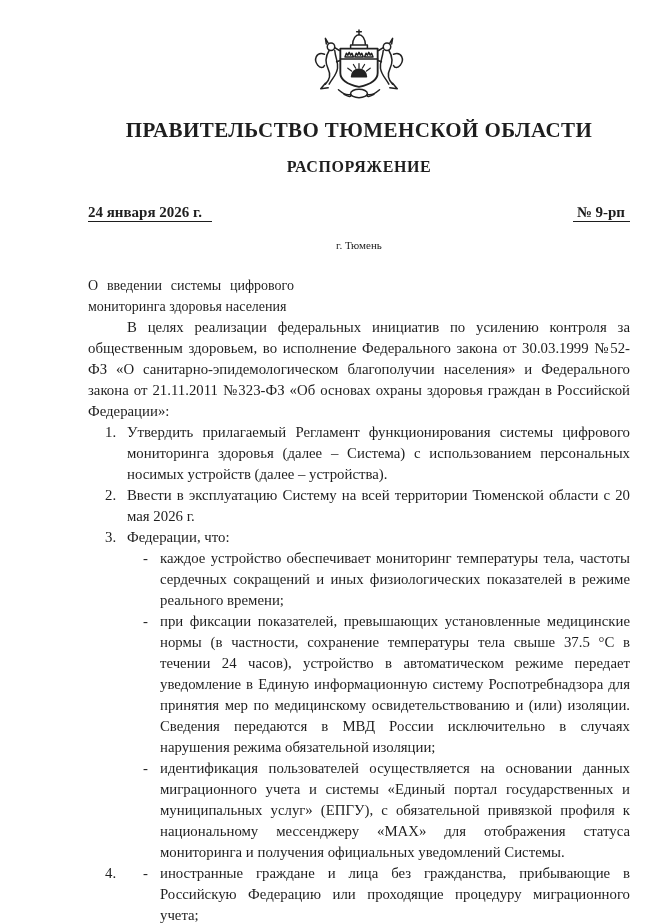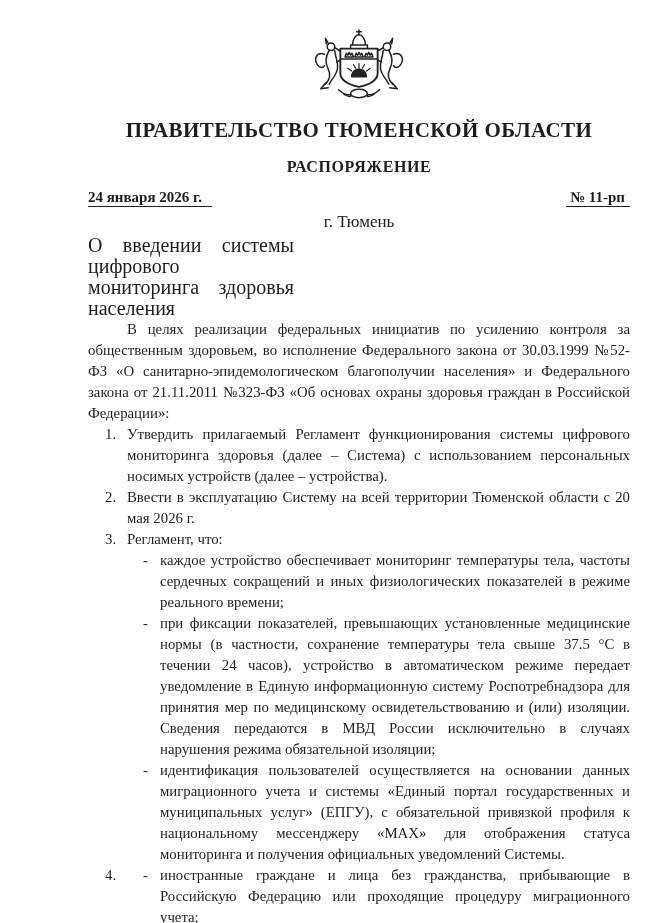--- a/index.html
+++ b/index.html
@@ -12,30 +12,30 @@
   .arms{width:112px;margin:0 auto;display:block;}
   .org-title{
     text-align:center;font-weight:bold;font-size:21px;letter-spacing:.4px;
     margin-top:15px;white-space:nowrap;
   }
   .doc-type{
     text-align:center;font-weight:bold;font-size:16px;letter-spacing:.6px;
     margin-top:15px;
   }
   .date-row{
-    margin-top:13px;display:flex;justify-content:space-between;align-items:baseline;
+    margin-top:28px;display:flex;justify-content:space-between;align-items:baseline;
     font-weight:bold;font-size:15px;
   }
   .u{border-bottom:1.5px solid #1e1e1e;}
   .date-left{padding-right:10px;}
   .date-right{padding-right:5px;padding-left:4px;}
-  .city{ text-align:center;font-size:17px;margin-top:5px; }
+  .city{ text-align:center;font-size:11px;margin-top:17px; }
   .subject{
-    margin-top:3px;width:206px;text-align:justify;
-    font-size:20px;line-height:21px;
+    margin-top:24px;width:206px;text-align:justify;
+    font-size:14px;line-height:21px;
   }
   .preamble{
     text-align:justify;text-indent:39px;
     font-size:14.8px;line-height:21px;
   }
   .item{
     position:relative;padding-left:39px;text-align:justify;
     font-size:14.8px;line-height:21px;
   }
   .item .num{position:absolute;left:17px;top:0;}
@@ -95,42 +95,42 @@
       <path d="M38 68 q8 7 13 5 M82 68 q-8 7 -13 5"></path>
       <path d="M44 73 q8 4 7 1 M76 73 q-8 4 -7 1"></path>
     </g>
   </svg>
 
   <div class="org-title">ПРАВИТЕЛЬСТВО ТЮМЕНСКОЙ ОБЛАСТИ</div>
   <div class="doc-type">РАСПОРЯЖЕНИЕ</div>
 
   <div class="date-row">
     <span class="u date-left">24 января 2026 г.</span>
-    <span class="u date-right">№ 11-рп</span>
+    <span class="u date-right">№ 9-рп</span>
   </div>
 
   <div class="city">г. Тюмень</div>
 
   <div class="subject">О введении системы цифрового мониторинга здоровья населения</div>
 
   <div class="preamble">В целях реализации федеральных инициатив по усилению контроля за общественным здоровьем, во исполнение Федерального закона от 30.03.1999 №52-ФЗ «О санитарно-эпидемологическом благополучии населения» и Федерального закона от 21.11.2011 №323-ФЗ «Об основах охраны здоровья граждан в Российской Федерации»:</div>
 
   <div class="item">
     <span class="num">1.</span>
     <span>Утвердить прилагаемый Регламент функционирования системы цифрового мониторинга здоровья (далее – Система) с использованием персональных носимых устройств (далее – устройства).</span>
   </div>
 
   <div class="item">
     <span class="num">2.</span>
     <span>Ввести в эксплуатацию Систему на всей территории Тюменской области с 20 мая 2026 г.</span>
   </div>
 
   <div class="item">
     <span class="num">3.</span>
-    <span>Регламент, что:</span>
+    <span>Федерации, что:</span>
   </div>
 
   <div class="subitem">
     <span class="dash">-</span>
     <span>каждое устройство обеспечивает мониторинг температуры тела, частоты сердечных сокращений и иных физиологических показателей в режиме реального времени;</span>
   </div>
 
   <div class="subitem">
     <span class="dash">-</span>
     <span>при фиксации показателей, превышающих установленные медицинские нормы (в частности, сохранение температуры тела свыше 37.5 °C в течении 24 часов), устройство в автоматическом режиме передает уведомление в Единую информационную систему Роспотребнадзора для принятия мер по медицинскому освидетельствованию и (или) изоляции. Сведения передаются в МВД России исключительно в случаях нарушения режима обязательной изоляции;</span>

